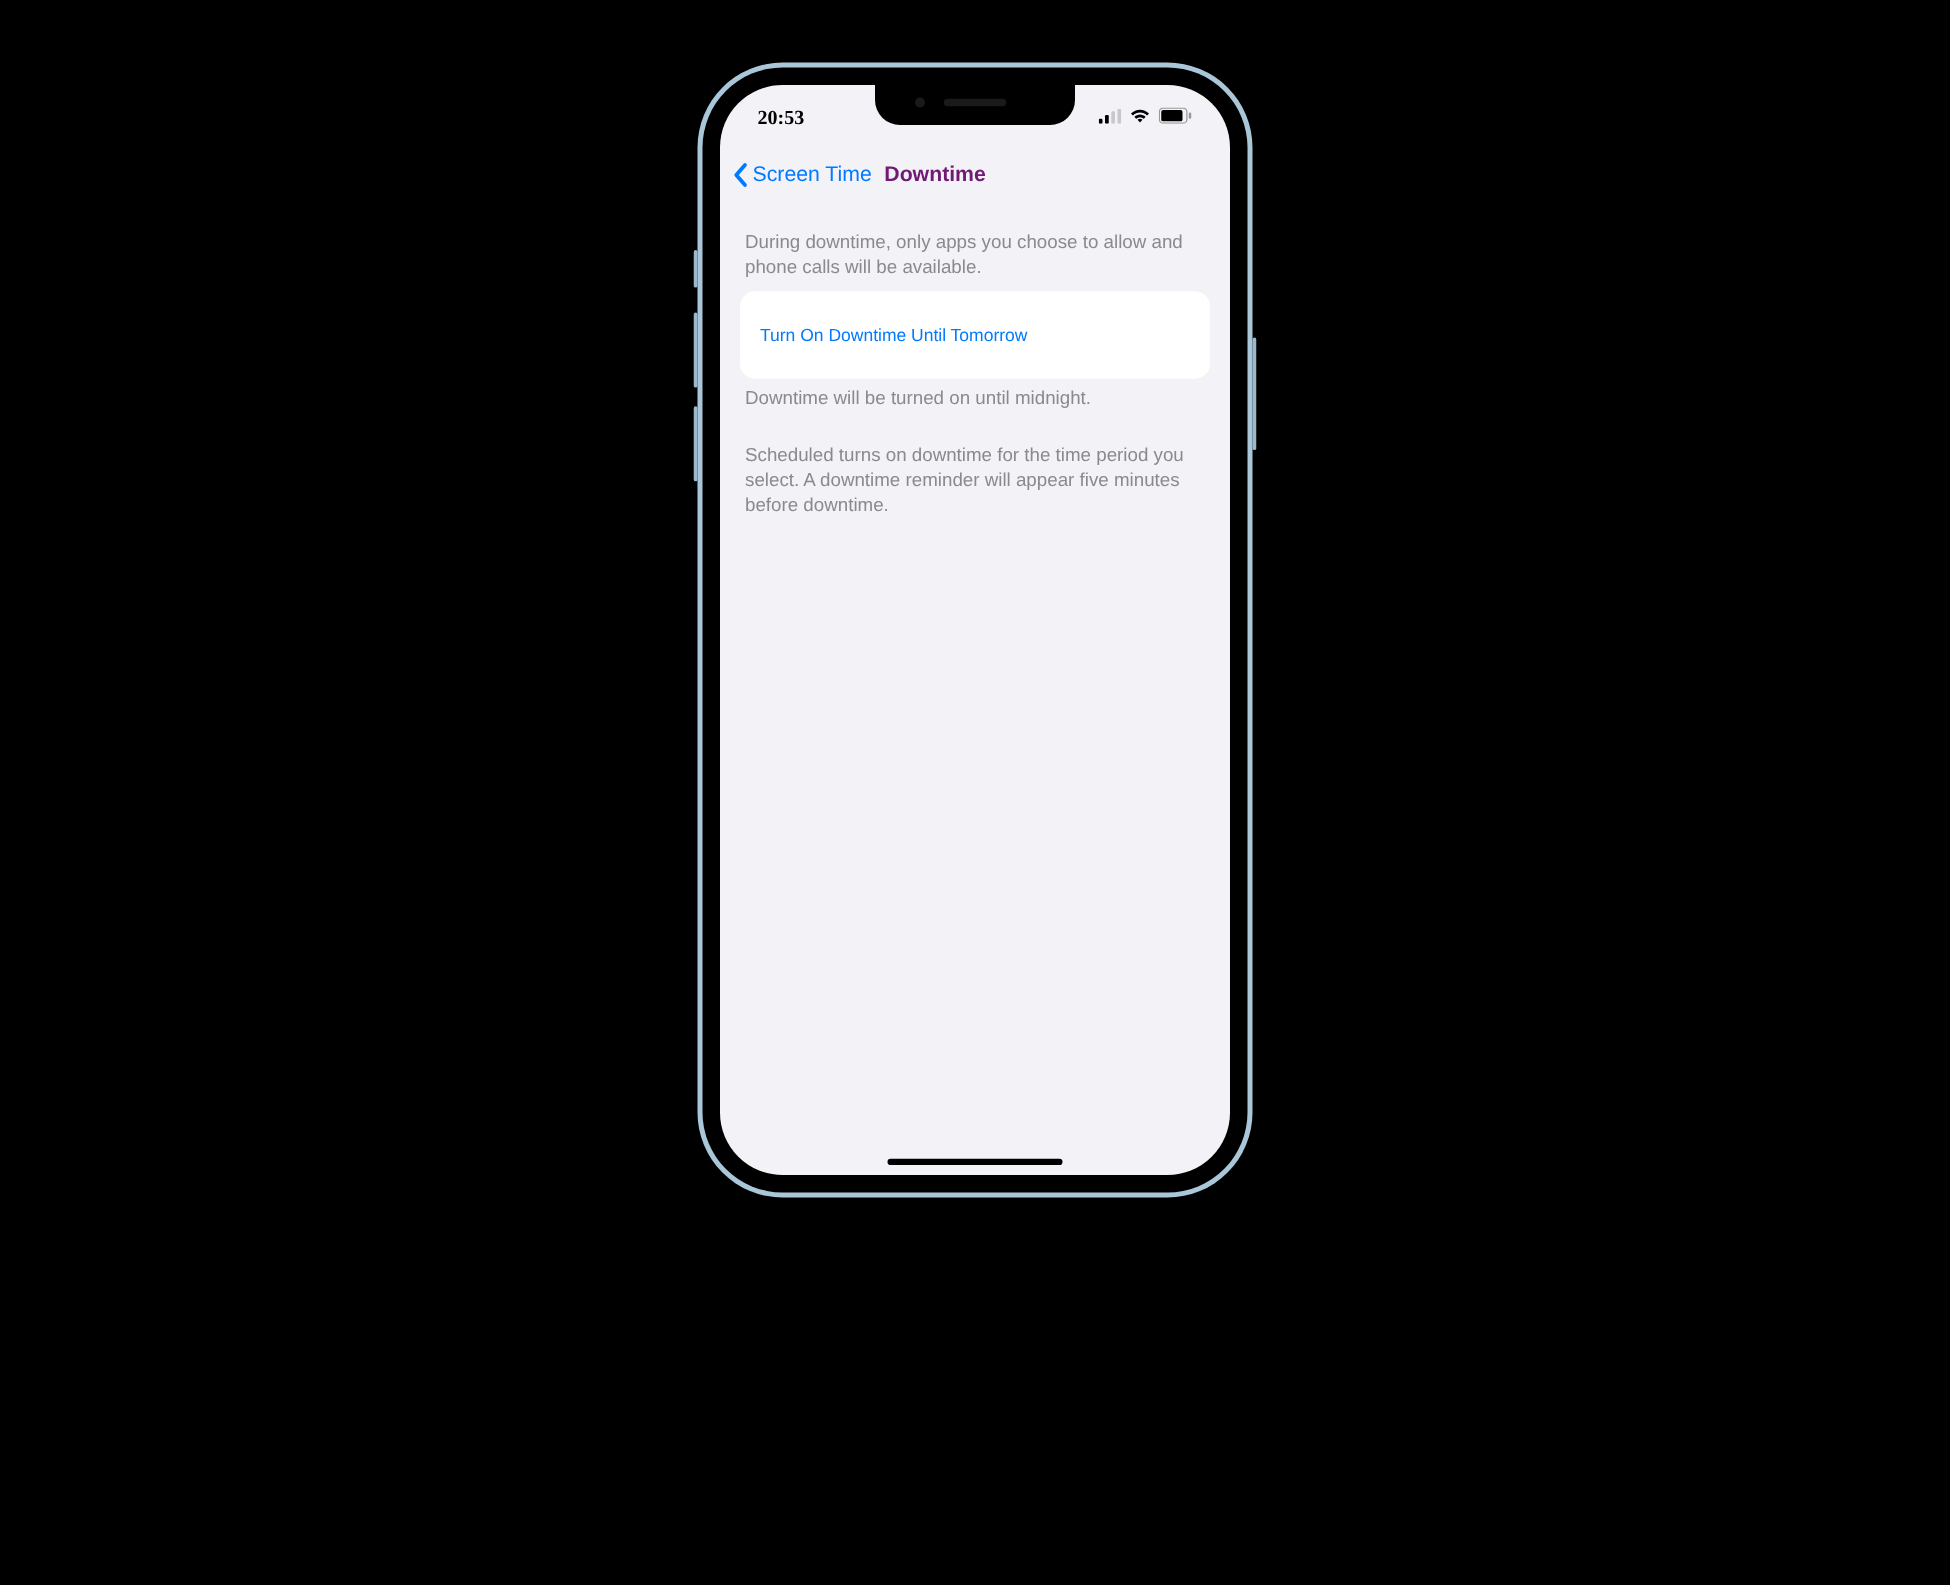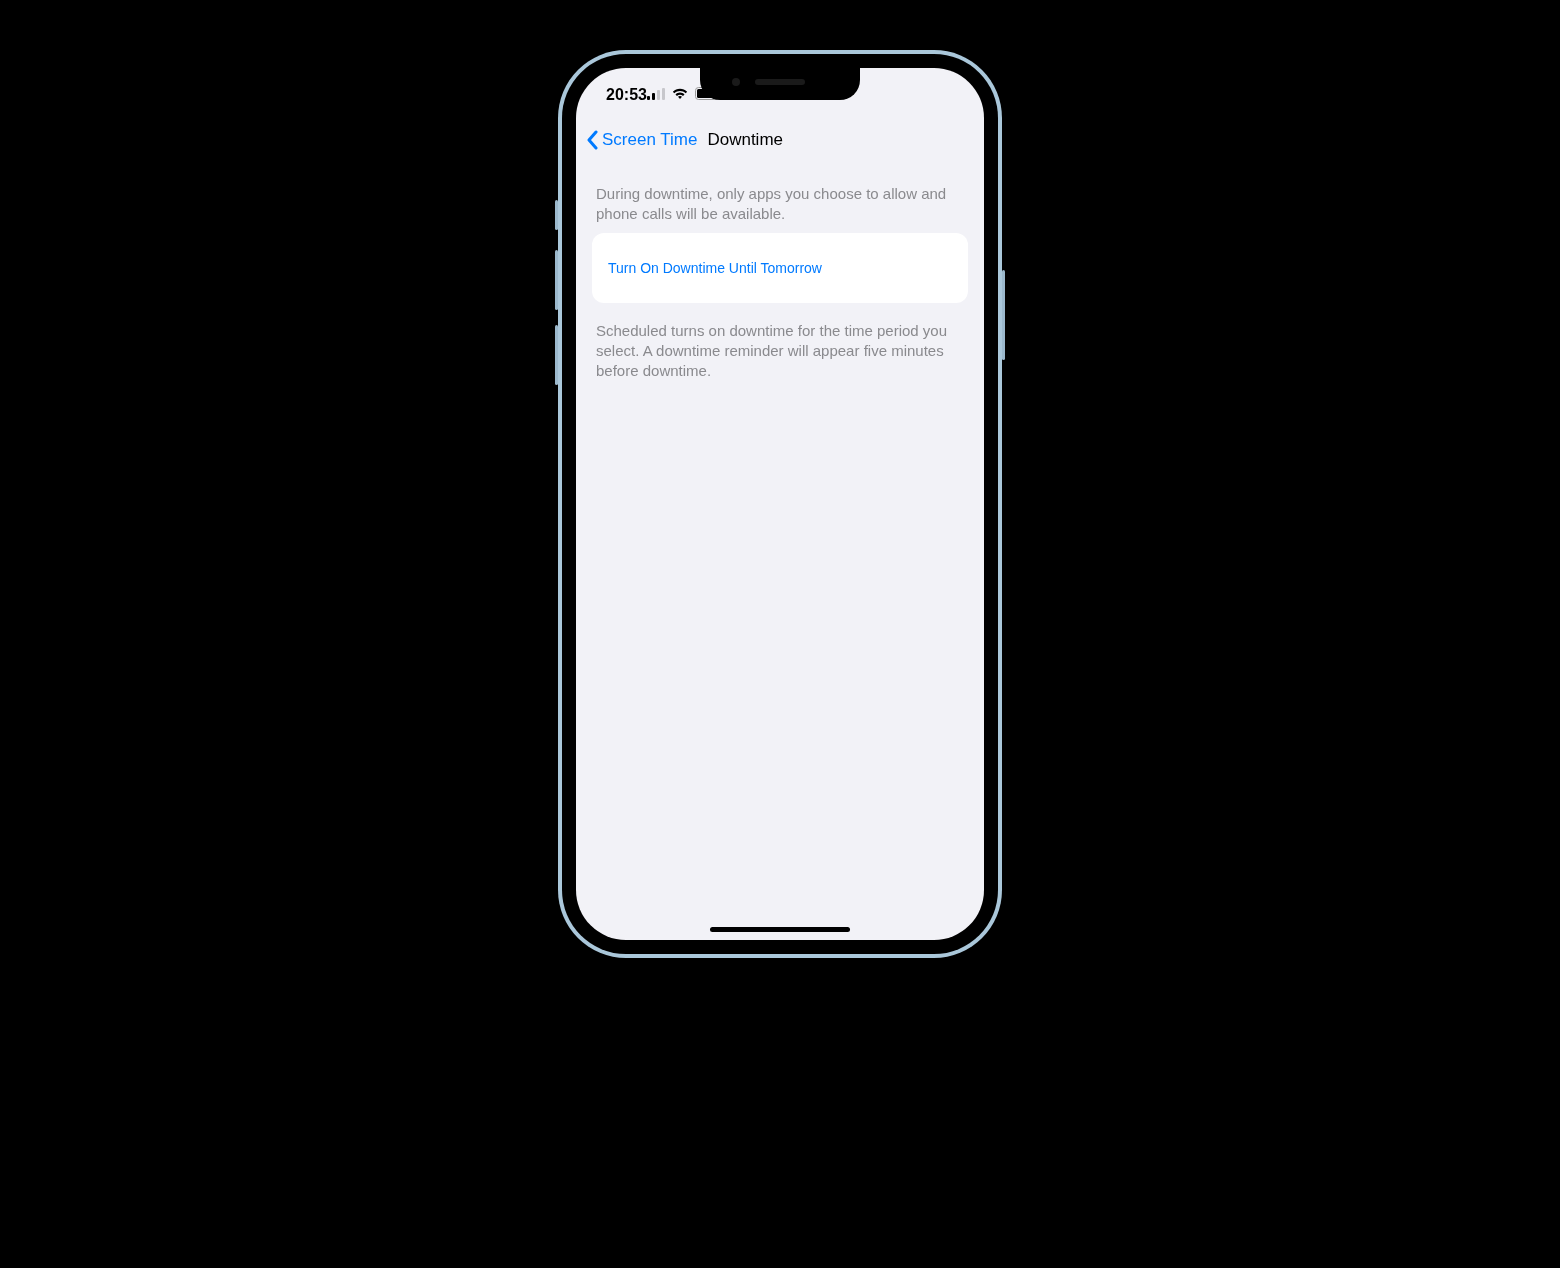--- a/index.html
+++ b/index.html
@@ -88,25 +88,27 @@
 
   
   .status-bar {
     position: absolute;
     top: 0;
     left: 0;
     right: 0;
     height: 48px;
     display: flex;
     align-items: center;
+    justify-content: space-between;
     padding: 0 30px;
     z-index: 15;
     font-weight: 600;
     font-size: 16px;
     color: #000;
+    font-family: Liberation Serif, serif;
   }
   .status-time { margin-top: 6px; }
   .status-icons {
     display: flex;
     align-items: center;
     gap: 6px;
     margin-top: 6px;
   }
 
   
@@ -128,22 +130,22 @@
     gap: 4px;
   }
   .back-chevron {
     width: 12px;
     height: 20px;
     display: flex;
     align-items: center;
   }
   .nav-title {
     font-size: 17px;
-    font-weight: 400;
-    color: #000000;
+    font-weight: 700;
+    color: #701a75;
     margin-left: 10px;
   }
 
   
   .content {
     position: absolute;
     top: 100px;
     left: 0;
     right: 0;
     bottom: 0;
@@ -276,20 +278,21 @@
 
         <div class="content">
 
           <div class="section-footer" style="padding-top:0;">During downtime, only apps you choose to allow and phone calls will be available.</div>
 
           <div class="cell-group">
             <div class="cell link">
               <span>Turn On Downtime Until Tomorrow</span>
             </div>
           </div>
+          <div class="section-footer">Downtime will be turned on until midnight.</div>
 
           <div style="height:12px"></div>
 
           <div class="section-footer">Scheduled turns on downtime for the time period you select. A downtime reminder will appear five minutes before downtime.</div>
 
         </div>
 
         <div class="home-indicator"></div>
 
       </div>

